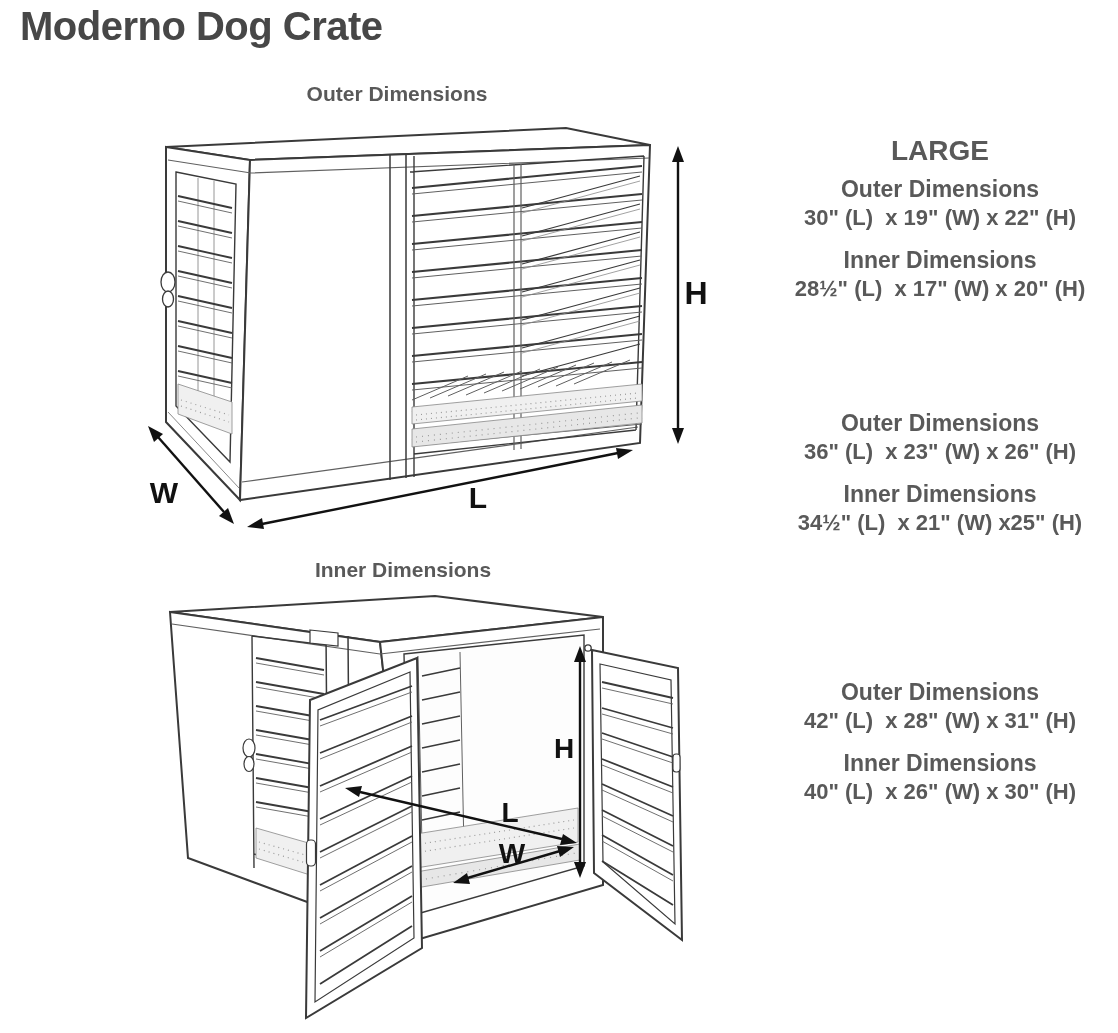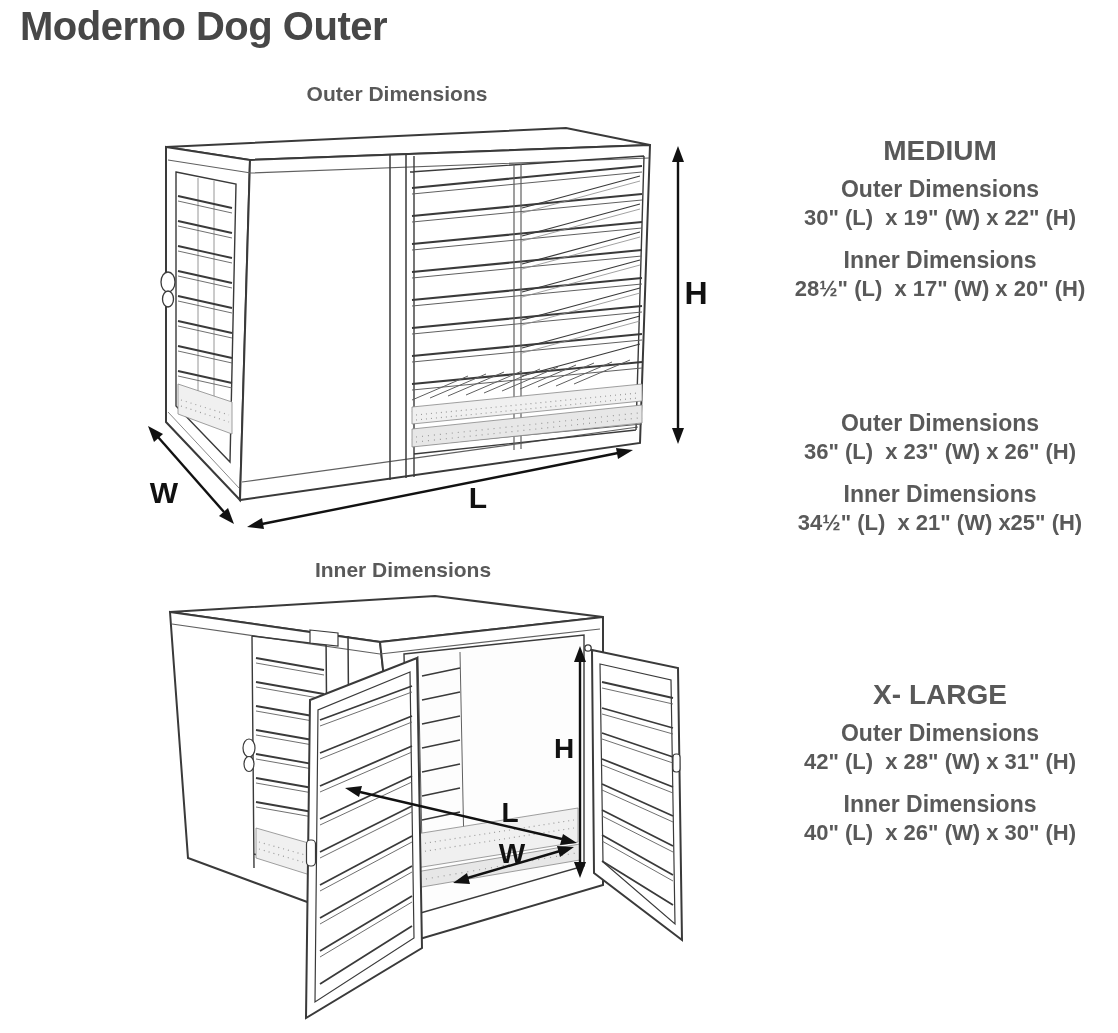--- a/index.html
+++ b/index.html
@@ -41,21 +41,21 @@
   .spk  { stroke:#9a9a9a; stroke-width:1.2; fill:none; }
   .arrow { stroke:#111111; stroke-width:2.4; fill:none; }
   .ahead { fill:#111111; stroke:none; }
   .fit  { fill:#ffffff; stroke:#3a3a3a; }
 </style>
 </head>
 <body>
 
 <div class="canvas">
 
-  <div class="page-title">Moderno Dog Outer</div>
+  <div class="page-title">Moderno Dog Crate</div>
 
   <div class="diagram-heading heading-outer">Outer Dimensions</div>
 
   <svg class="crate-svg svg-outer" width="600" height="436" viewBox="0 0 600 436">
     <g>
 
       <path class="face" stroke-width="2" d="M48 35 L448 16 L532 33 L132 48 Z"></path>
       <path class="face" stroke-width="2" d="M48 35 L132 48 L122 388 L48 310 Z"></path>
       <path class="face" stroke-width="2" d="M132 48 L532 33 L522 331 L122 388 Z"></path>
 
@@ -161,36 +161,35 @@
       <path class="ahead" d="M331 295 L348 296 L345 285 Z M452 259 L438 269 L435 258 Z"></path>
       <text x="442" y="170" font-size="28" text-anchor="middle">H</text>
       <text x="388" y="234" font-size="28" text-anchor="middle">L</text>
       <text x="390" y="275" font-size="28" text-anchor="middle">W</text>
     </g>
   </svg>
 
   <div class="specs-column">
 
     <div class="size-block block-medium">
-      <div class="size-name">MEDIUM</div>
+      <div class="size-name">LARGE</div>
       <div class="size-sub">Outer Dimensions</div>
       <div class="size-dims">30" (L)  x 19" (W) x 22" (H)</div>
       <div class="size-sub">Inner Dimensions</div>
       <div class="size-dims">28½" (L)  x 17" (W) x 20" (H)</div>
     </div>
 
     <div class="size-block block-large">
       <div class="size-sub">Outer Dimensions</div>
       <div class="size-dims">36" (L)  x 23" (W) x 26" (H)</div>
       <div class="size-sub">Inner Dimensions</div>
       <div class="size-dims">34½" (L)  x 21" (W) x25" (H)</div>
     </div>
 
     <div class="size-block block-xlarge">
-      <div class="size-name">X- LARGE</div>
       <div class="size-sub">Outer Dimensions</div>
       <div class="size-dims">42" (L)  x 28" (W) x 31" (H)</div>
       <div class="size-sub">Inner Dimensions</div>
       <div class="size-dims">40" (L)  x 26" (W) x 30" (H)</div>
     </div>
 
   </div>
 </div>
 
 </body></html>

